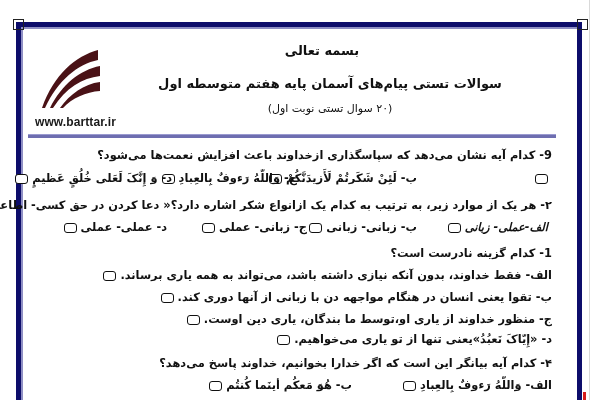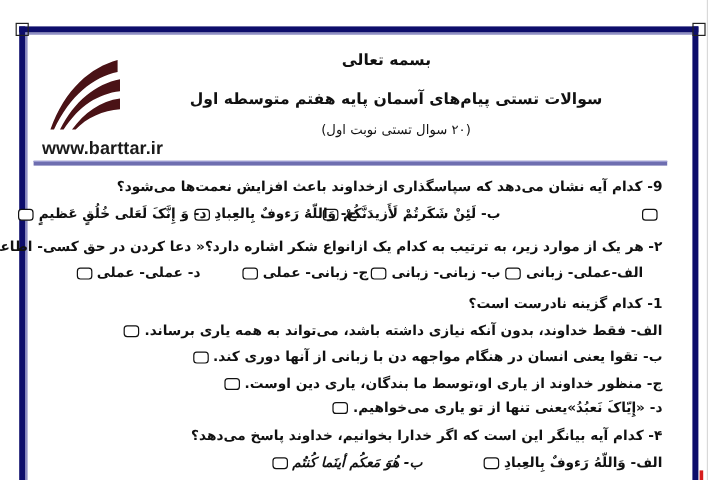--- a/index.html
+++ b/index.html
@@ -19,21 +19,21 @@
   }
   .corner {
     position:absolute; width:9px; height:9px; border:1px solid #222; background:transparent;
   }
   .corner.tl { left:13px; top:19px; }
   .corner.tr { left:577px; top:19px; }
   .logo {
     position:absolute; left:36px; top:48px; width:70px; height:62px;
   }
   .site-url {
-    position:absolute; left:35px; top:115px; font-size:15px; font-weight:bold; color:#1a1a1a;
+    position:absolute; left:35px; top:115px; font-size:12px; font-weight:bold; color:#1a1a1a;
     font-family:"Liberation Sans", sans-serif; letter-spacing:0.1px;
   }
   .hdr-line {
     position:absolute; left:28px; top:134px; width:528px; height:3px;
     background:#6e6eb0; border-top:1px solid #9a9ad0;
   }
   .title1, .title2, .title3 {
     position:absolute; left:0; width:600px; text-align:center; direction:rtl; color:#111;
   }
   .title1 { top:43px; font-size:13px; font-weight:bold; left:22px; }
@@ -83,21 +83,21 @@
     <span>ب- لَئِنْ شَکَرتُمْ لَأَزیدَنَّکُمْ</span><span class="cb"></span>
   </div>
   <div class="opt" style="top:31px; right:255px;">
     <span>ج- وَاللّهُ رَءوفٌ بِالعِبادِ</span><span class="cb"></span>
   </div>
   <div class="opt" style="top:31px; right:380px;">
     <span>د- وَ إِنَّکَ لَعَلی خُلُقٍ عَظیمٍ</span><span class="cb"></span>
   </div>
 
   <div class="q" style="top:58px;">۲- هر یک از موارد زیر، به ترتیب به کدام یک ازانواع شکر اشاره دارد؟« دعا کردن در حق کسی- اطاعت از پدرو مادر»</div>
-  <div class="opt" style="top:80px; right:16px;">
+  <div class="opt" style="top:80px; right:4px;font-style:italic;">
     <span>الف-عملی- زبانی</span><span class="cb"></span>
   </div>
   <div class="opt" style="top:80px; right:135px;">
     <span>ب- زبانی- زبانی</span><span class="cb"></span>
   </div>
   <div class="opt" style="top:80px; right:245px;">
     <span>ج- زبانی- عملی</span><span class="cb"></span>
   </div>
   <div class="opt" style="top:80px; right:385px;">
     <span>د- عملی- عملی</span><span class="cb"></span>
@@ -114,18 +114,18 @@
     <span>ج- منظور خداوند از یاری او،توسط ما بندگان، یاری دین اوست.</span><span class="cb"></span>
   </div>
   <div class="opt" style="top:192px; right:0px;">
     <span>د- «إِیّاکَ نَعبُدُ»یعنی تنها از تو یاری می‌خواهیم.</span><span class="cb"></span>
   </div>
 
   <div class="q" style="top:216px;">۴- کدام آیه بیانگر این است که اگر خدارا بخوانیم، خداوند پاسخ می‌دهد؟</div>
   <div class="opt" style="top:238px; right:0px;">
     <span>الف- وَاللّهُ رَءوفٌ بِالعِبادِ</span><span class="cb"></span>
   </div>
-  <div class="opt" style="top:238px; right:200px;font-style:italic;">
+  <div class="opt" style="top:238px; right:200px;">
     <span>ب- هُوَ مَعکُم أینَما کُنتُم</span><span class="cb"></span>
   </div>
 </div>
 
 <div class="red-mark"></div>
 
 </body></html>

